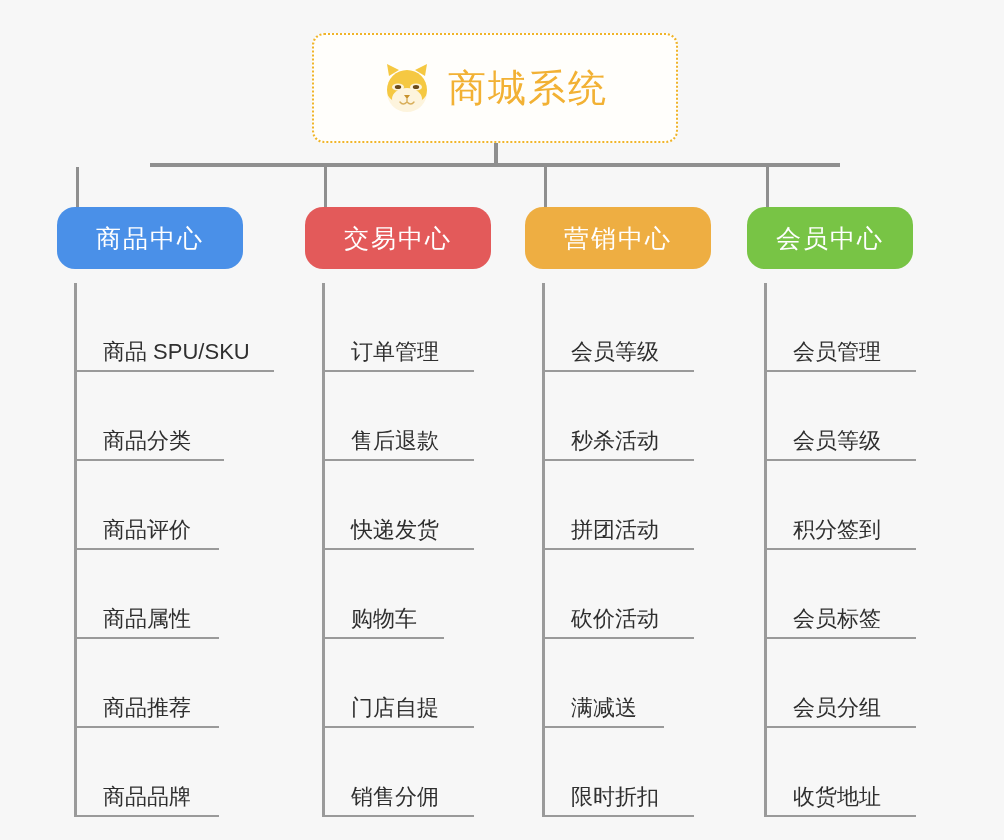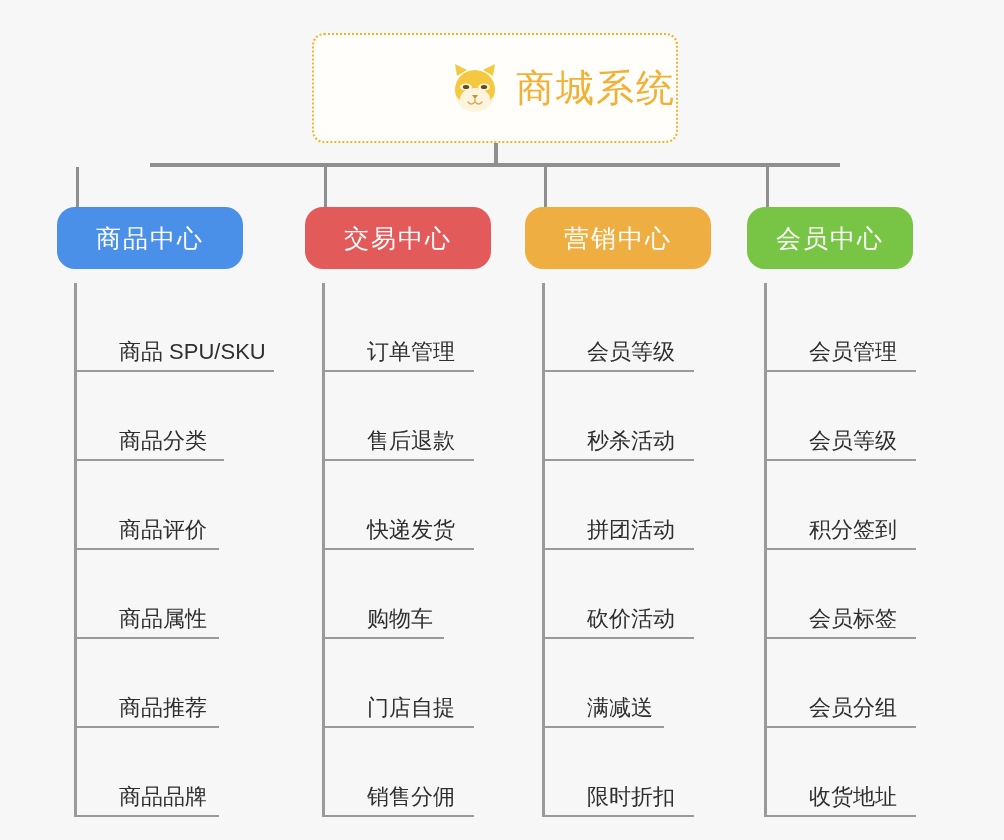--- a/index.html
+++ b/index.html
@@ -25,21 +25,21 @@
     left: 312px;
     top: 33px;
     width: 366px;
     height: 110px;
     background: #fffefb;
     border: 2px dotted #f0b429;
     border-radius: 12px;
     box-sizing: border-box;
     display: flex;
     align-items: center;
-    justify-content: flex-end;
+    justify-content: center;
     gap: 16px;
   }
   .root-title {
     font-size: 38px;
     color: #f2b134;
     letter-spacing: 2px;
     line-height: 1;
     font-weight: 400;
   }
   .shiba {
@@ -89,21 +89,21 @@
     top: 0;
     width: 3px;
     background: #9a9a9a;
   }
   .leaf {
     position: relative;
     height: 89px;
     box-sizing: border-box;
     display: flex;
     align-items: flex-end;
-    padding-left: 45px;
+    padding-left: 29px;
   }
   .leaf-rule {
     position: absolute;
     left: 0;
     bottom: 0;
     height: 2px;
     background: #9a9a9a;
   }
   .leaf-label {
     font-size: 22px;

